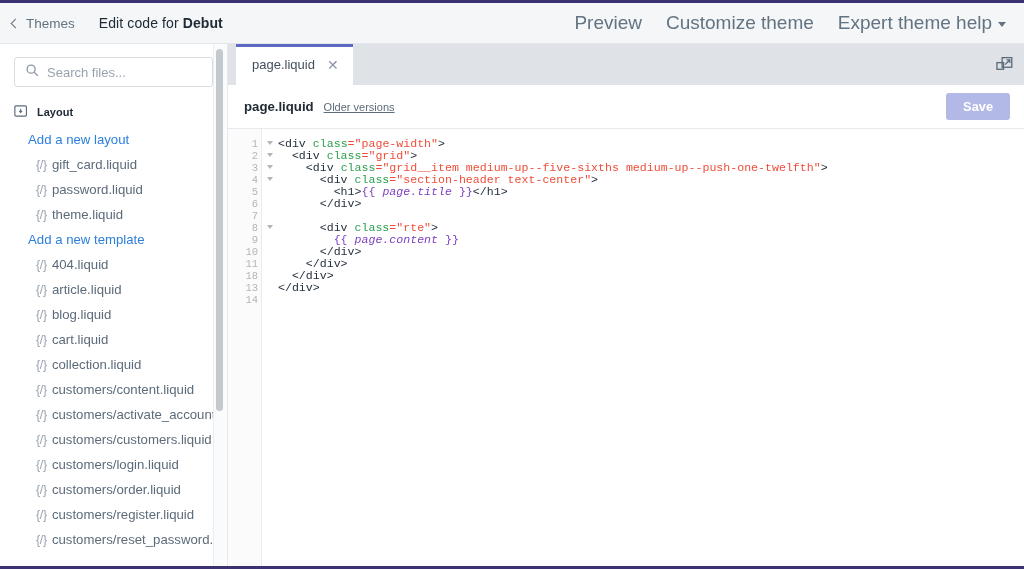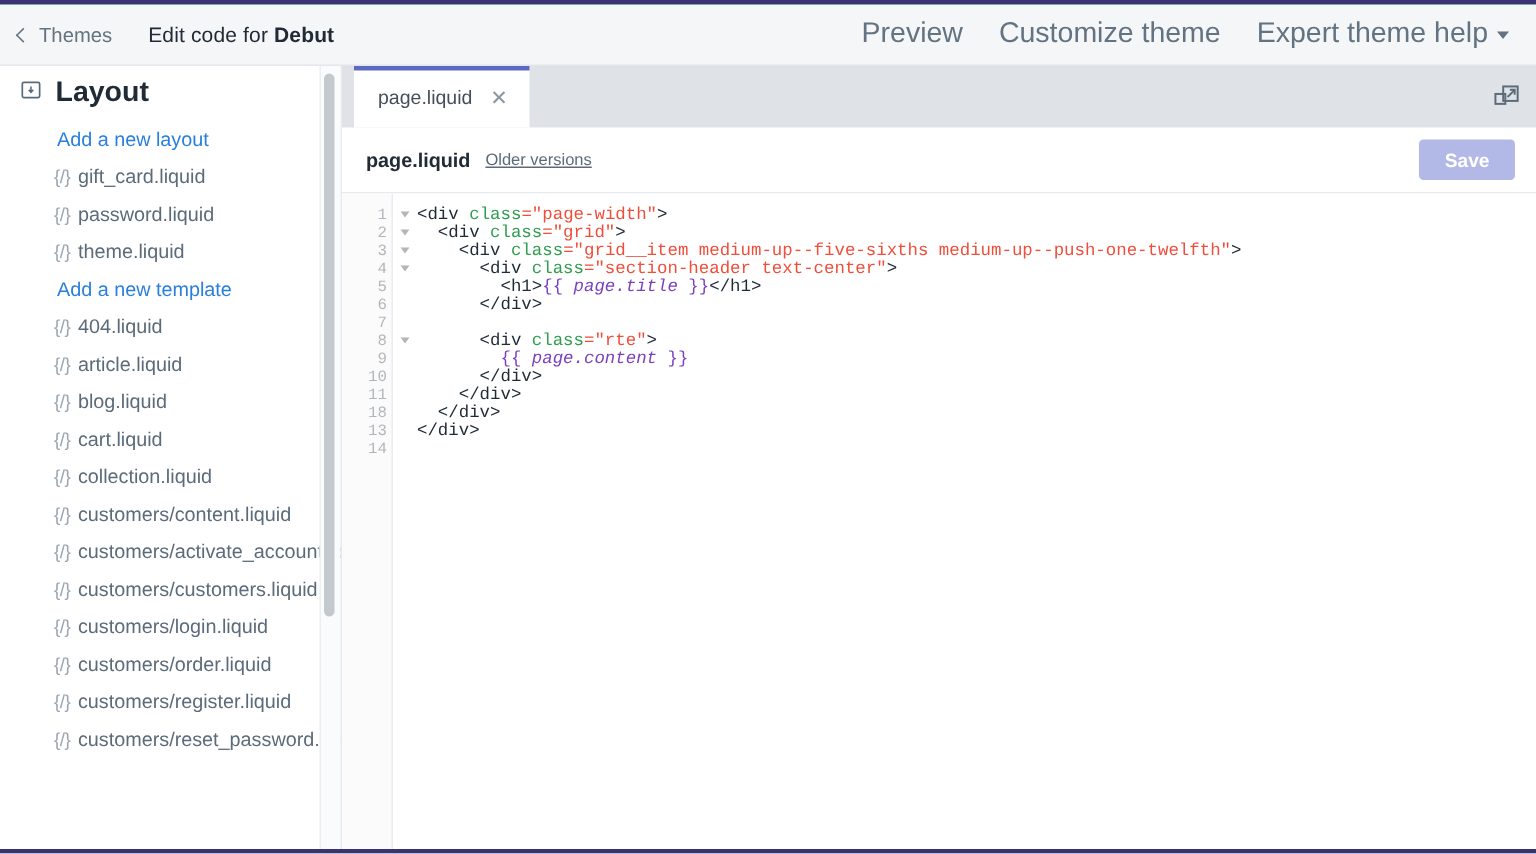--- a/index.html
+++ b/index.html
@@ -8,21 +8,21 @@
     width: 1024px; height: 569px;
     overflow: hidden;
     background: #fff;
     font-family: "Liberation Sans", sans-serif;
     -webkit-font-smoothing: antialiased;
   }
 
   #app {
     position: relative;
     width: 1024px; height: 569px;
-    background: #5eead4;
+    background: #ef4444;
     border-top: 3px solid #3c3272;
     border-bottom: 3px solid #3c3272;
     overflow: hidden;
   }
 
   
   .topbar {
     position: absolute; top: 0; left: 0; right: 0; height: 41px;
     background: #f4f6f8;
     display: flex; align-items: center;
@@ -75,25 +75,25 @@
     font-family: "Liberation Sans", sans-serif;
     font-size: 13px; color: #454f5b; width: 100%;
     padding: 0;
   }
   .search-input::placeholder { color: #98a3ad; }
 
   .tree { padding: 0 0 20px 0; }
   .group-head {
     display: flex; align-items: center; gap: 9px;
     padding: 7px 0 7px 14px;
-    font-size: 19px; font-weight: 700; color: #212b36;
+    font-size: 11px; font-weight: 700; color: #212b36;
   }
   .folder-ico { flex: none; }
   .tree-link {
-    display: block; padding: 5px 0 5px 38px;
+    display: block; padding: 5px 0 5px 28px;
     font-size: 13.2px; color: #2a7fdd; cursor: pointer;
   }
   .tree-file {
     display: flex; align-items: baseline; gap: 5px;
     padding: 5px 0 5px 36px;
     font-size: 13.2px; color: #5c6b7a;
     white-space: nowrap; overflow: hidden;
     cursor: pointer;
   }
   .tree-file .braces { color: #9aa5b1; font-size: 12.5px; letter-spacing: -.3px; }
@@ -220,20 +220,31 @@
     </div>
     <div class="topbar-right">
       <span class="tlink">Preview</span>
       <span class="tlink">Customize theme</span>
       <span class="tlink"><span>Expert theme help</span><span class="caret-down"></span></span>
     </div>
   </div>
 
   <div class="sidebar">
 
+    <div class="search-wrap">
+      <div class="search-box">
+        <span class="search-ico">
+          <svg width="14" height="14" viewBox="0 0 16 16" fill="none">
+            <circle cx="7" cy="7" r="4.6" stroke="#8c97a3" stroke-width="1.5"></circle>
+            <line x1="10.4" y1="10.4" x2="14.2" y2="14.2" stroke="#8c97a3" stroke-width="1.5" stroke-linecap="round"></line>
+          </svg>
+        </span>
+        <input class="search-input" type="text" placeholder="Search files..." style="">
+      </div>
+    </div>
 
     <div class="tree" id="tree">
         <div class="group-head">
           <span class="folder-ico"><svg width="14" height="14" viewBox="0 0 16 16" fill="none">
               <rect x="1" y="2.2" width="13.2" height="11.6" rx="1.2" stroke="#5c6b7a" stroke-width="1.3"></rect>
               <path d="M7.6 5.4 V9.4 M5.9 7.9 L7.6 9.7 L9.3 7.9" stroke="#5c6b7a" stroke-width="1.2" fill="none"></path>
             </svg></span>
           <span>Layout</span>
         </div>
         <div class="tree-link">Add a new layout</div>

